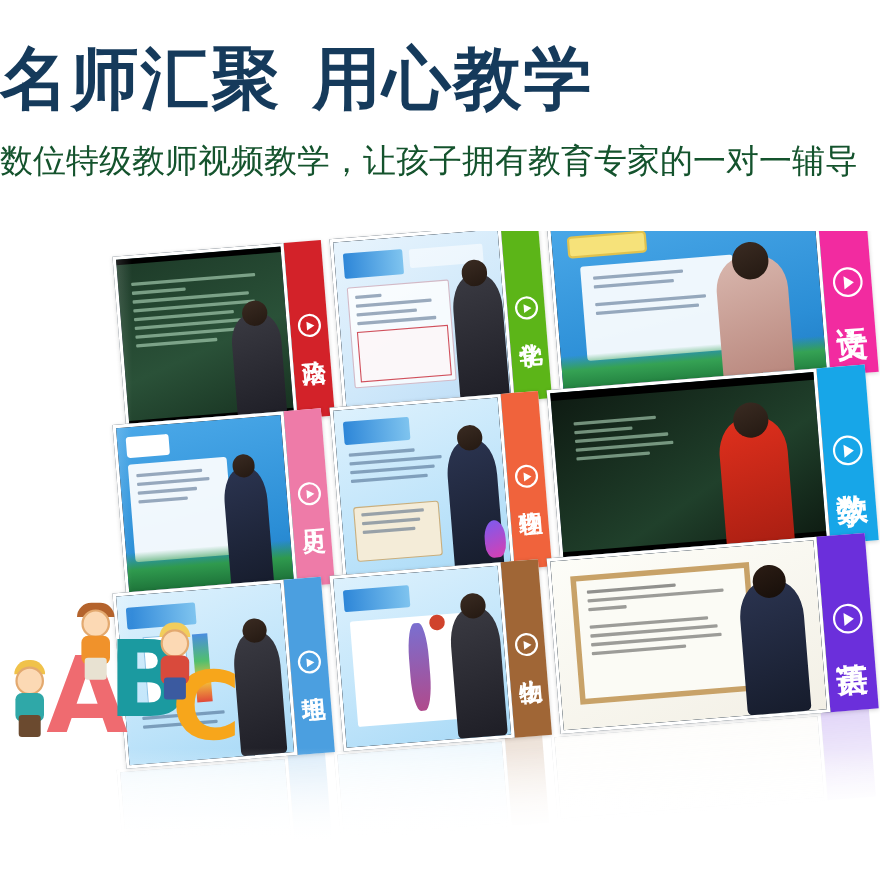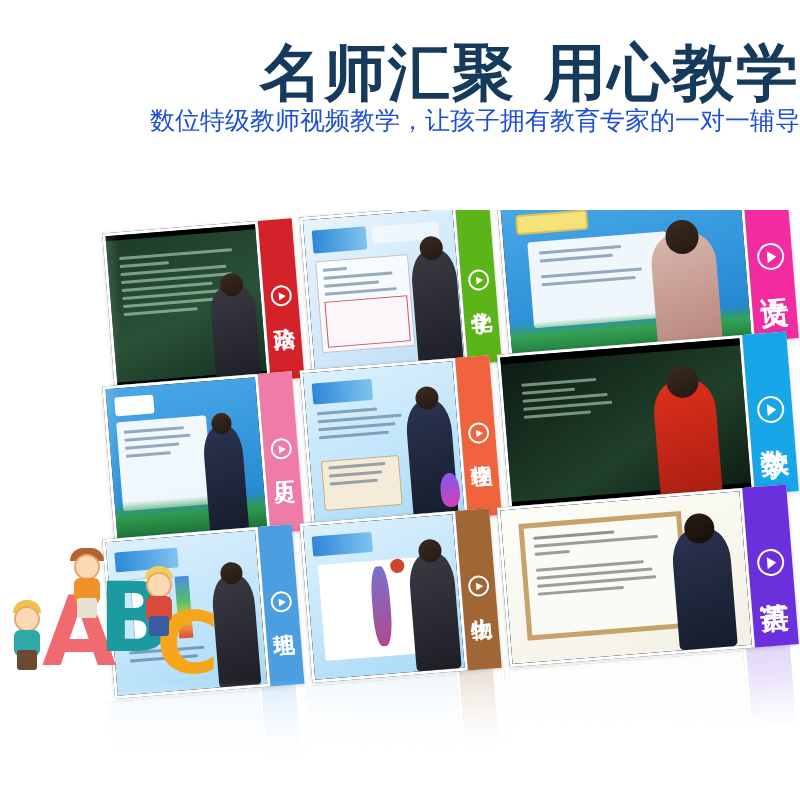--- a/index.html
+++ b/index.html
@@ -7,29 +7,29 @@
   html,body{ width:800px; height:800px; }
   body{
     background:#ffffff;
     font-family:"Liberation Sans","DejaVu Sans",sans-serif;
     overflow:hidden;
     position:relative;
   }
 
   
   .header{ position:absolute; left:0; top:0; width:800px; height:210px;
-           text-align:right; z-index:40; background:#fff; }
+           text-align:left; z-index:40; background:#fff; }
   .headline{
     font-size:62px; font-weight:bold; color:#153A5B;
     letter-spacing:2px; line-height:1.0; padding-top:42px;
     white-space:nowrap;
   }
   .headline .gap{ display:inline-block; width:28px; }
   .subline{
-    font-size:25px; color:#1d4ed8; white-space:nowrap;
+    font-size:30px; color:#14532d; margin-top:22px; white-space:nowrap;
     letter-spacing:0px;
   }
   .redline{
     font-size:25px; color:#E8201B; margin-top:6px; white-space:nowrap;
   }
 
   
   .stage{ position:absolute; left:0; top:200px; width:800px; height:600px;
           overflow:hidden; z-index:10; }
 

